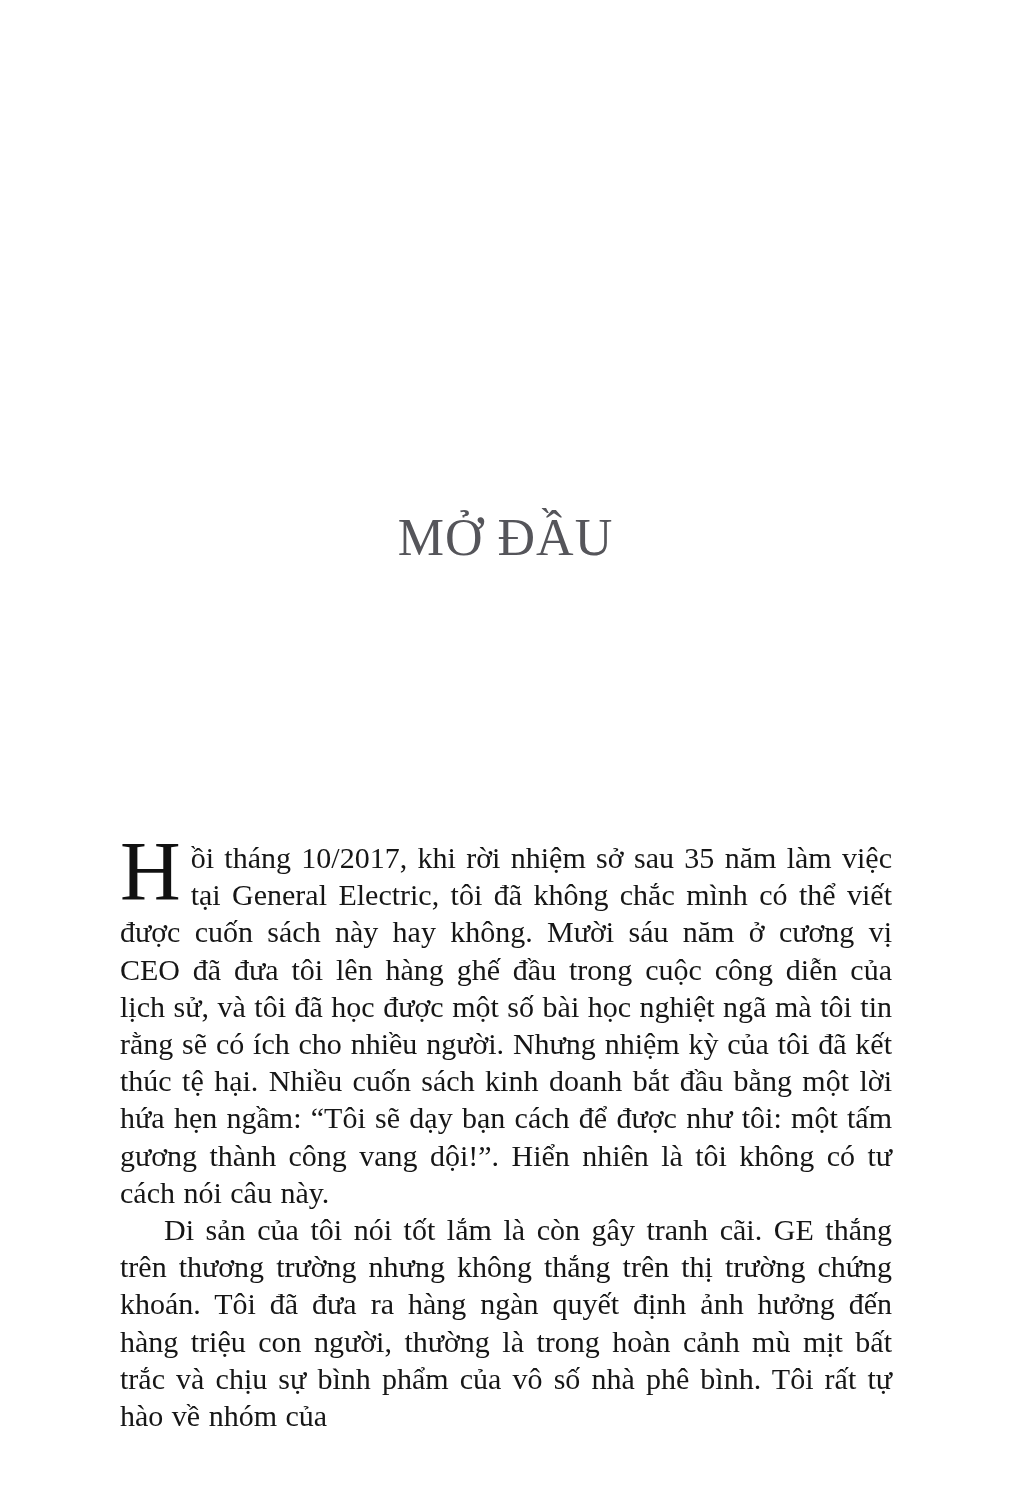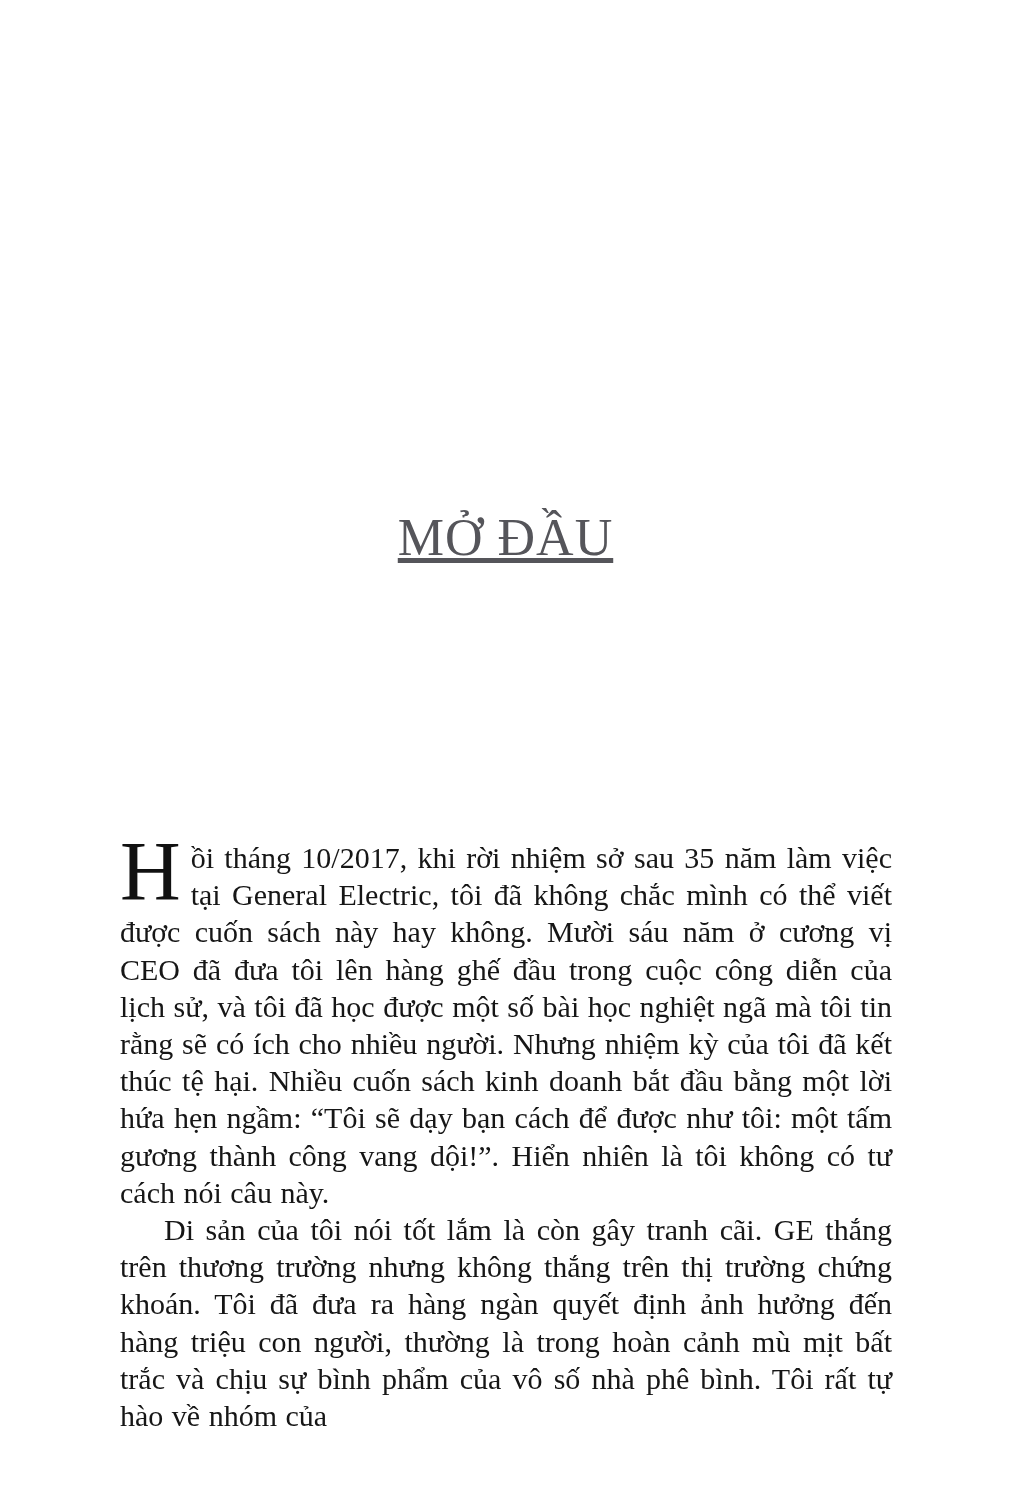--- a/index.html
+++ b/index.html
@@ -22,21 +22,20 @@
     left: 0;
     width: 100%;
     margin: 0;
     text-align: center;
     font-family: "Liberation Serif", "DejaVu Serif", serif;
     font-weight: 500;
     font-size: 52px;
     line-height: 52px;
     letter-spacing: 1px;
     color: #55555a;
-    text-decoration: underline;
   }
   .body-block {
     position: absolute;
     left: 120px;
     top: 839px;
     width: 772px;
     color: #161616;
     font-size: 30px;
     line-height: 37.2px;
     text-align: justify;

